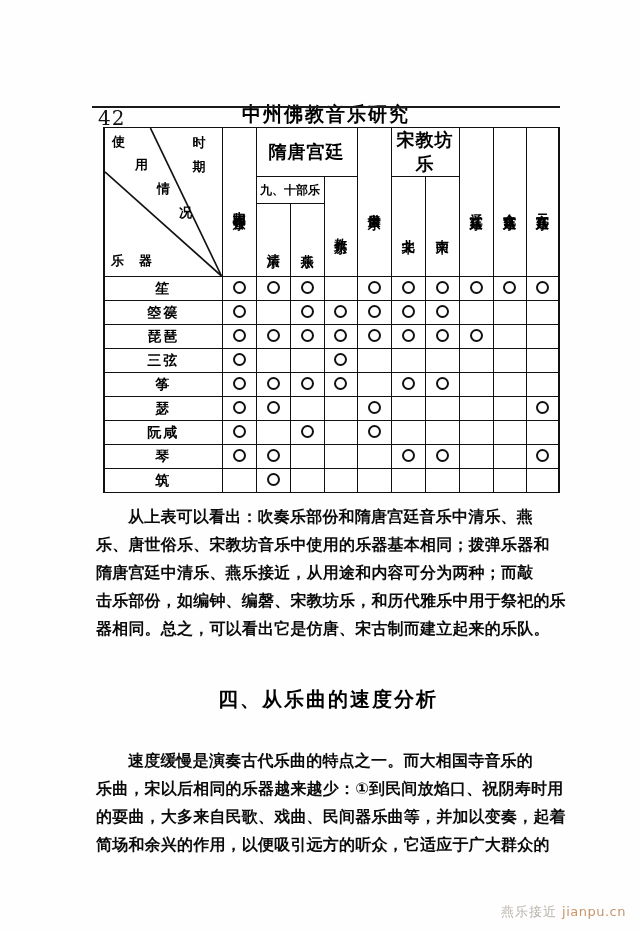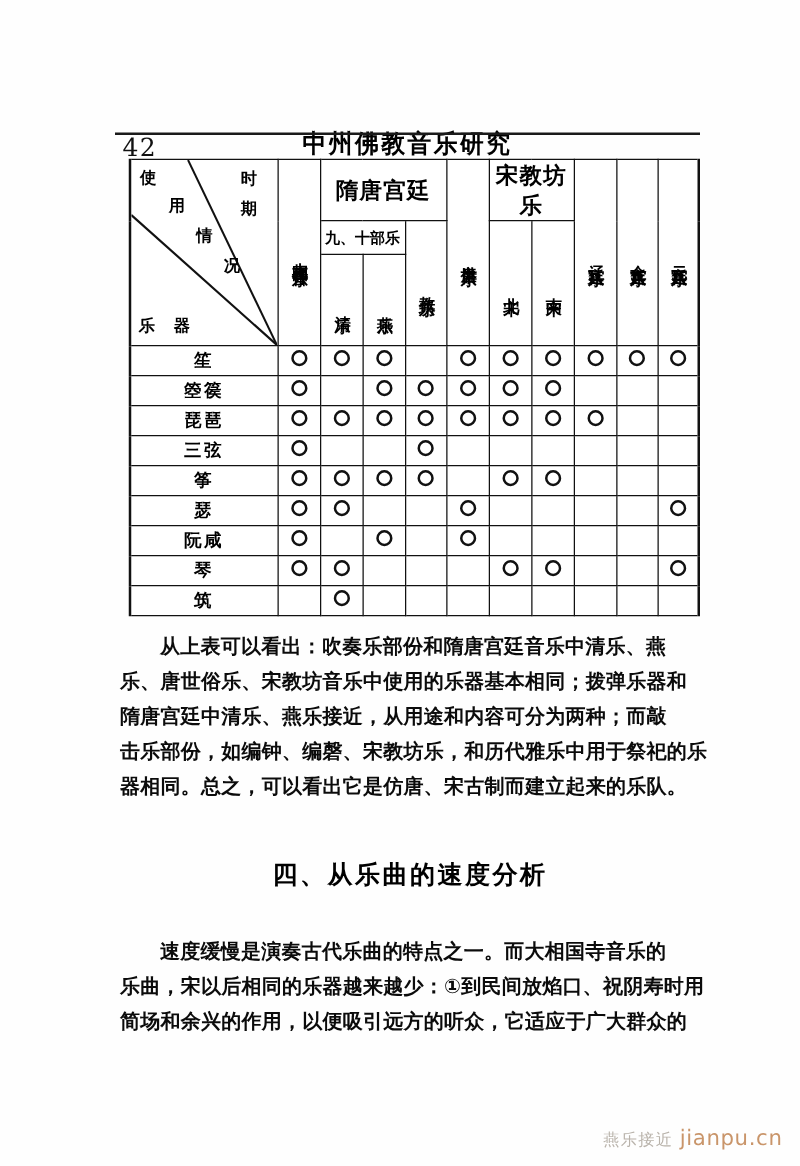--- a/index.html
+++ b/index.html
@@ -179,21 +179,21 @@
     right: 14px;
     bottom: 12px;
     font-size: 13px;
     color: #b9b3ab;
     letter-spacing: 1px;
     white-space: nowrap;
   }
   .watermark .wm-dom {
     color: #c9956a;
     font-family: "DejaVu Sans", sans-serif;
-    font-size: 17px;
+    font-size: 13px;
     letter-spacing: 0.5px;
   }
 </style>
 </head>
 <body>
 
 <div class="page">
 
   <div class="head-row">
     <span class="folio">42</span>
@@ -412,20 +412,21 @@
       <span class="ln">隋唐宫廷中清乐、燕乐接近，从用途和内容可分为两种；而敲</span>
       <span class="ln">击乐部份，如编钟、编磬、宋教坊乐，和历代雅乐中用于祭祀的乐</span>
       <span class="ln">器相同。总之，可以看出它是仿唐、宋古制而建立起来的乐队。</span>
     </div>
 
   <div class="section-head">四、从乐曲的速度分析</div>
 
   <div class="para" id="para-2">
       <span class="ln ind">速度缓慢是演奏古代乐曲的特点之一。而大相国寺音乐的</span>
       <span class="ln">乐曲，宋以后相同的乐器越来越少：①到民间放焰口、祝阴寿时用</span>
+      <span class="ln">的耍曲，大多来自民歌、戏曲、民间器乐曲等，并加以变奏，起着</span>
       <span class="ln">简场和余兴的作用，以便吸引远方的听众，它适应于广大群众的</span>
     </div>
 
   <div class="watermark">
     <span>燕乐接近</span>
     <span class="wm-dom">jianpu.cn</span>
   </div>
 
 </div>
 

